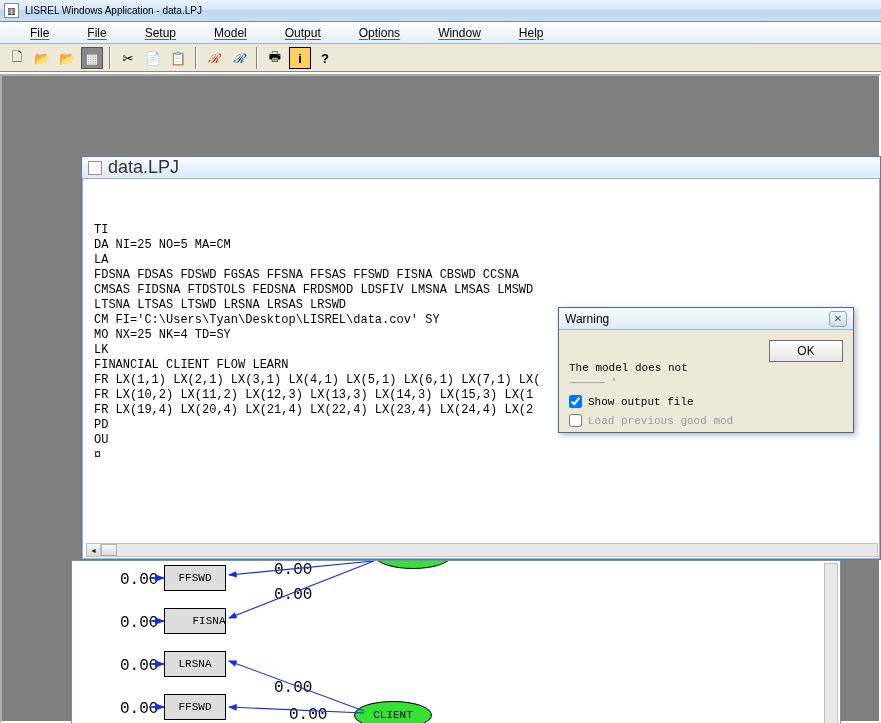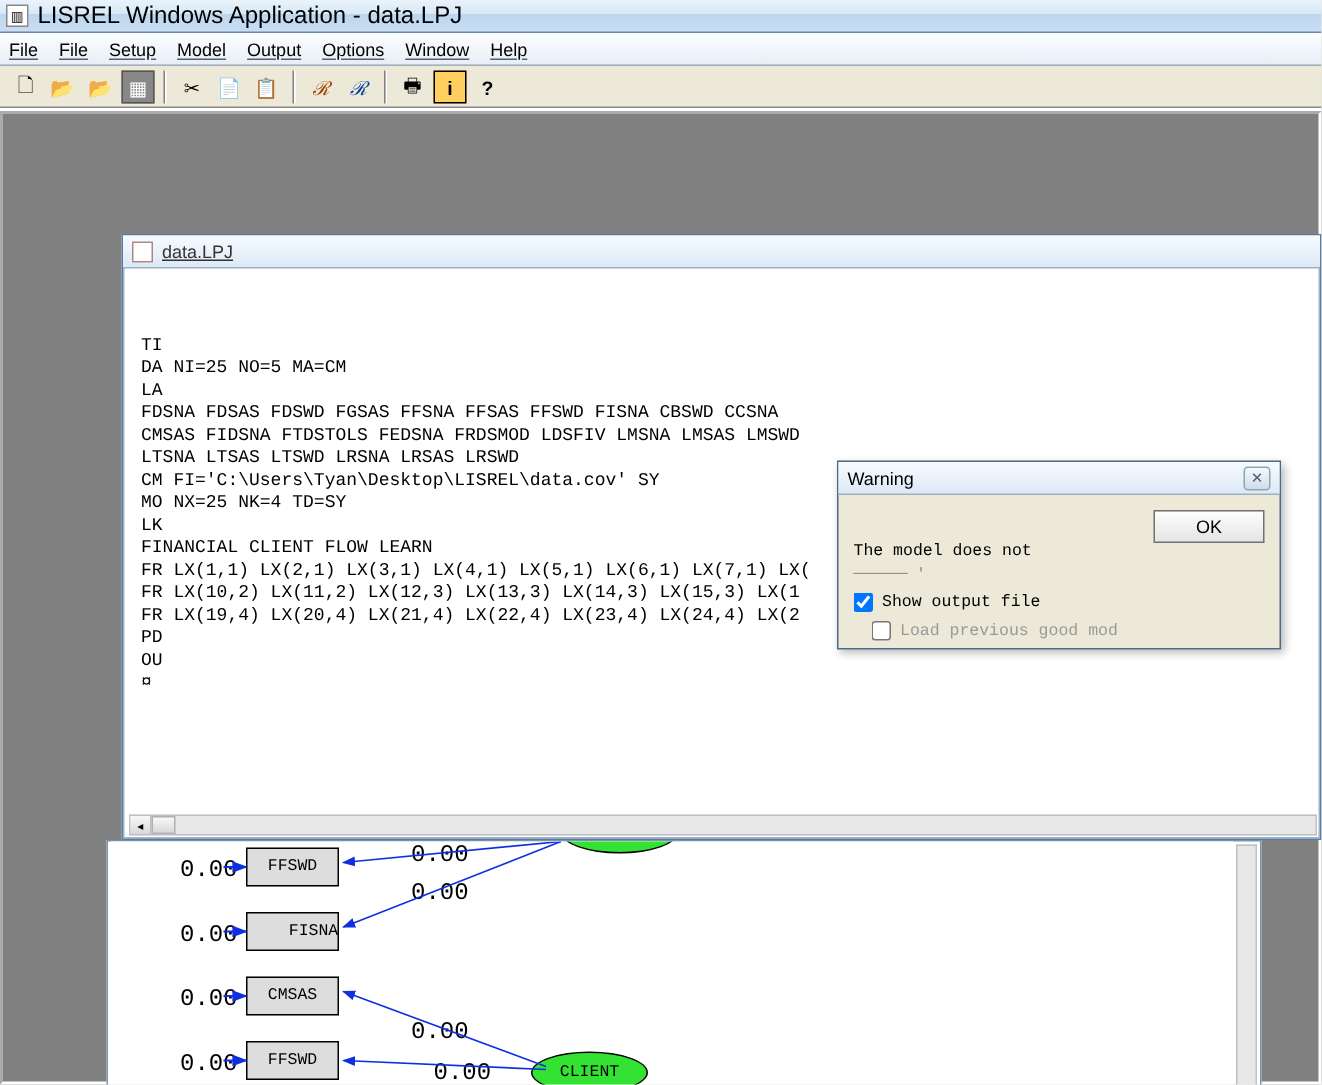--- a/index.html
+++ b/index.html
@@ -21,31 +21,31 @@
   padding: 0 4px;
   gap: 6px;
 }
 .app-icon {
   width: 15px; height: 15px;
   background: #fff;
   border: 1px solid #888;
   display: flex; align-items: center; justify-content: center;
   font-size: 9px;
 }
-.title-text { color: #000; font-size: 16px; }
+.title-text { color: #000; font-size: 10px; }
 .menubar {
   height: 22px;
   background: linear-gradient(to bottom, #fdfeff, #e6eef7);
   border-bottom: 1px solid #a0b0c0;
   display: flex;
   align-items: center;
   padding: 0 6px;
   gap: 14px;
 }
-.menubar span { text-decoration: underline; text-decoration-color: rgba(0,0,0,0.6); text-underline-offset: 2px; cursor: default; color: #000;}
+.menubar span { text-decoration: underline; text-decoration-color: rgba(0,0,0,0.6); text-underline-offset: 2px; cursor: default; color: #000; margin-left: 24px;}
 .toolbar {
   height: 30px;
   background: #ece9d8;
   border-bottom: 2px solid #fff;
   box-shadow: inset 0 -1px 0 #888;
   display: flex;
   align-items: center;
   padding: 0 6px;
   gap: 3px;
 }
@@ -81,21 +81,21 @@
   height: 22px;
   background: linear-gradient(to bottom, #f7fbff, #dce9f6);
   border-bottom: 1px solid #a0b0c0;
   display: flex; align-items: center;
   padding: 0 6px; gap: 6px;
 }
 .doc-icon {
   width: 14px; height: 14px;
   background: #fff; border: 1px solid #a88;
 }
-.doc-title { font-size: 12px; color: #333; text-decoration: underline; }
+.doc-title { font-size: 18px; color: #333; }
 .doc-body {
   position: absolute;
   left: 4px; top: 24px; right: 2px; bottom: 18px;
   background: #fff;
   overflow: hidden;
 }
 .doc-body pre {
   font-family: "Courier New", monospace;
   font-size: 12px;
   line-height: 15px;
@@ -196,21 +196,21 @@
 .dlg-body {
   padding: 8px 10px;
   font-family: "Courier New", monospace;
   font-size: 11px;
   position: relative;
   height: 100px;
 }
 .dlg-msg { margin-bottom: 4px; margin-top: 24px; }
 .dlg-check { display:flex; align-items:center; gap: 6px; margin-top: 6px;}
 .dlg-check input { width:13px; height:13px; }
-.dlg-check.disabled { color: #9a9a9a; margin-left: 12px; }
+.dlg-check.disabled { color: #9a9a9a; }
 .dlg-ok {
   position: absolute;
   right: 10px; top: 10px;
   width: 74px; height: 22px;
   background: linear-gradient(#fefefe,#e4e4e4);
   border: 1px solid #707070;
   font-size: 12px;
   display:flex; align-items:center; justify-content:center;
   font-family: "Segoe UI", sans-serif;
 }
@@ -284,21 +284,21 @@
 
       <div class="latent" style="left:300px; top:-20px;"></div>
 
       <div class="box" style="left:90px; top:4px;">
           <span>FFSWD</span>
         </div>
       <div class="box" style="left:90px; top:47px;padding-left:28px;">
           <span>FISNA</span>
         </div>
       <div class="box" style="left:90px; top:90px;">
-          <span>CMSAS</span>
+          <span>LRSNA</span>
         </div>
       <div class="box" style="left:90px; top:133px;">
           <span>FFSWD</span>
         </div>
 
       <div class="latent" style="left:280px; top:140px;">
           <span>CLIENT</span>
         </div>
 
       <span class="zerolbl" style="left:46px; top:10px;">0.00</span>

